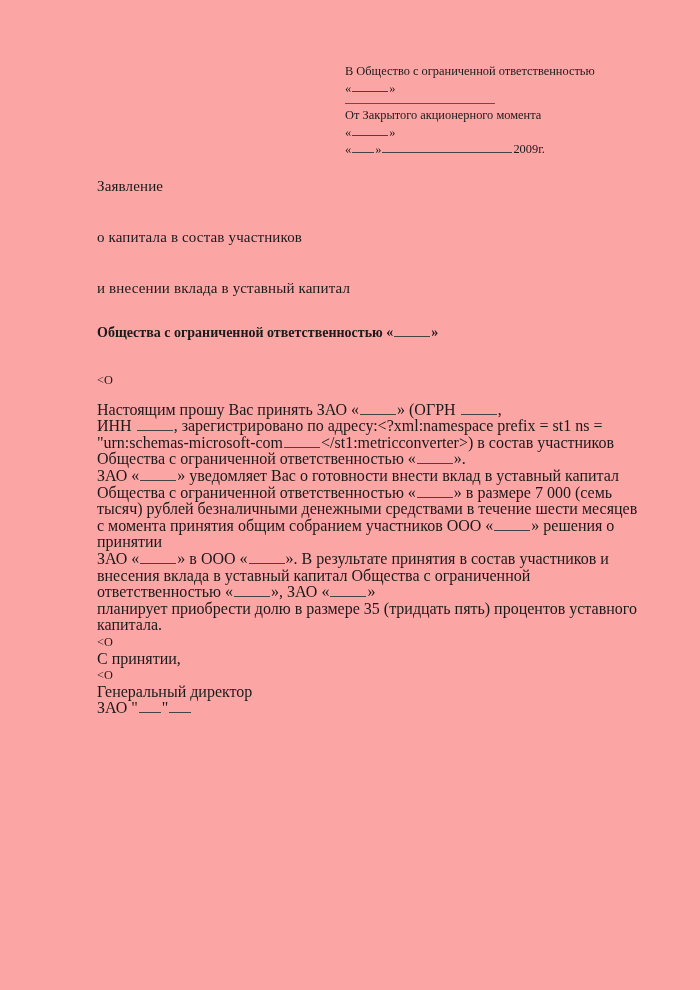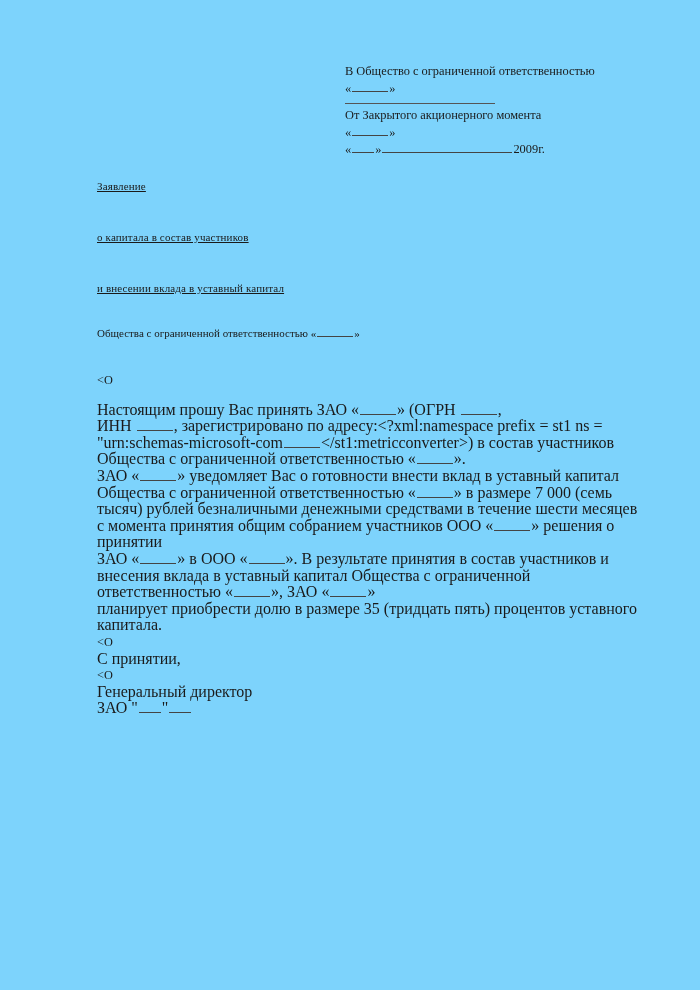--- a/index.html
+++ b/index.html
@@ -14,21 +14,21 @@
     position: relative;
     overflow: hidden;
     font-family: "Liberation Serif", "DejaVu Serif", serif;
     color: #1a1a1a;
     -webkit-font-smoothing: antialiased;
   }
 
   .page {
     position: absolute;
     inset: 0;
-    background: #7dd3fc;
+    background: #fca5a5;
   }
 
   
   .header-block {
     position: absolute;
     left: 345px;
     top: 63px;
     width: 330px;
   }
   .header-line {
@@ -56,36 +56,36 @@
   .ul-l  { width: 130px; }
 
   
   .subject-block {
     position: absolute;
     left: 97px;
     top: 180px;
     width: 520px;
   }
   .subject-line {
-    font-size: 11px;
+    font-size: 15px;
     line-height: 13px;
     letter-spacing: 0.15px;
     margin-bottom: 38px;
     white-space: pre;
-    text-decoration: underline;
   }
   .subject-line:last-child { margin-bottom: 12px; }
 
   .org-line {
     position: absolute;
     left: 97px;
     top: 325px;
-    font-size: 11px;
+    font-size: 14px;
     line-height: 16px;
     white-space: pre;
+    font-weight: bold;
   }
 
   
   .body-block {
     position: absolute;
     left: 97px;
     top: 372px;
     width: 545px;
   }
   .body-line {

